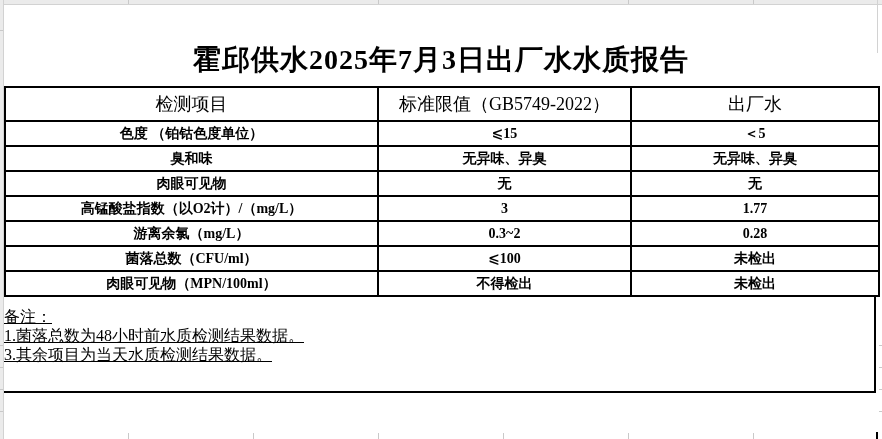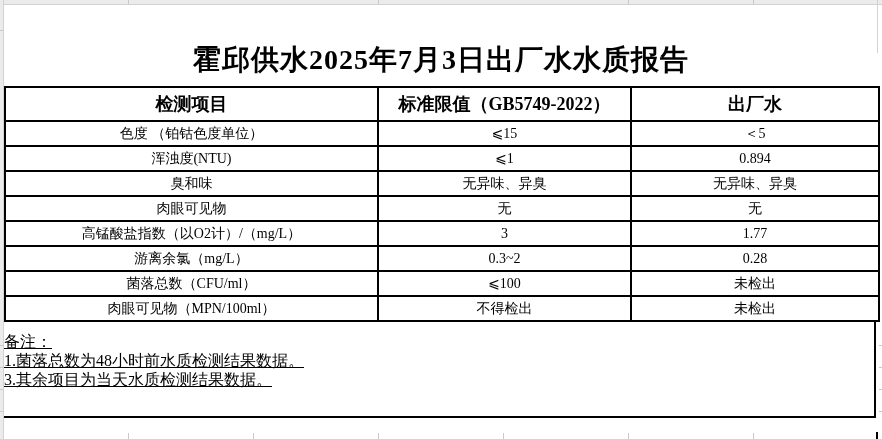--- a/index.html
+++ b/index.html
@@ -53,25 +53,26 @@
     border: 2px solid #000000;
     text-align: center;
     vertical-align: middle;
     padding: 0;
     overflow: hidden;
     white-space: nowrap;
   }
   table.wq th {
     height: 32px;
     font-size: 18px;
-    font-weight: bold;
+    font-weight: normal;
   }
   table.wq td {
     height: 23px;
     font-size: 14px;
+    font-weight: bold;
   }
   .notes-box {
     width: 870px;              
     height: 84px;
     border-right: 2px solid #000000;
     border-bottom: 2px solid #000000;
     padding: 10px 0 0 0;
     font-size: 16px;
     line-height: 19px;
     text-decoration: underline;
@@ -128,25 +129,20 @@
         <th>出厂水</th>
       </tr>
     </thead>
     <tbody>
         <tr>
           <td>色度 （铂钴色度单位）</td>
           <td>⩽15</td>
           <td>＜5</td>
         </tr>
         <tr>
-          <td>浑浊度(NTU)</td>
-          <td>⩽1</td>
-          <td>0.894</td>
-        </tr>
-        <tr>
           <td>臭和味</td>
           <td>无异味、异臭</td>
           <td>无异味、异臭</td>
         </tr>
         <tr>
           <td>肉眼可见物</td>
           <td>无</td>
           <td>无</td>
         </tr>
         <tr>

